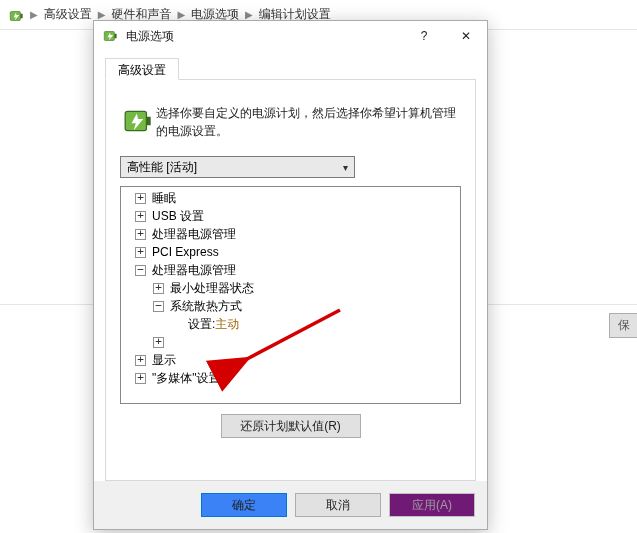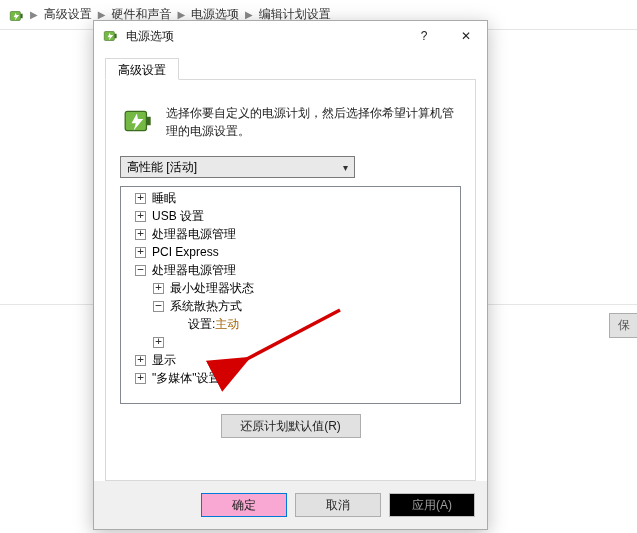--- a/index.html
+++ b/index.html
@@ -81,21 +81,21 @@
     left: -1px;
     height: 22px;
     padding: 0 12px;
     display: flex;
     align-items: flex-end;
     background: #fff;
     border: 1px solid #d9d9d9;
     border-bottom: 1px solid #fff;
   }
 
-  .desc-row { display: flex; gap: 10px; margin: 14px 2px 16px 2px; }
+  .desc-row { display: flex; margin: 14px 2px 16px 2px; }
   .desc-text { color: #222; line-height: 1.5; }
 
   .plan-select {
     width: 235px;
     height: 22px;
     border: 1px solid #7a7a7a;
     background: #e9e9e9;
     display: flex;
     align-items: center;
     padding: 0 6px;
@@ -133,22 +133,22 @@
     min-width: 86px;
     height: 24px;
     border: 1px solid #adadad;
     background: #e1e1e1;
     display: flex;
     align-items: center;
     justify-content: center;
     padding: 0 10px;
     color: #222;
   }
-  .btn.primary { border: 1px solid #0078d7; background: #f9a8d4; }
-  .btn.disabled { color: #9d9d9d; border-color: #c0c0c0; background: #000000; }
+  .btn.primary { border: 1px solid #0078d7; background: #3b82f6; }
+  .btn.disabled { color: #9d9d9d; border-color: #c0c0c0; background: #701a75; }
 
   .dialog-footer {
     height: 48px;
     border-top: none;
     display: flex;
     align-items: center;
     justify-content: flex-end;
     gap: 8px;
     padding: 0 12px;
     background: #f0f0f0;

